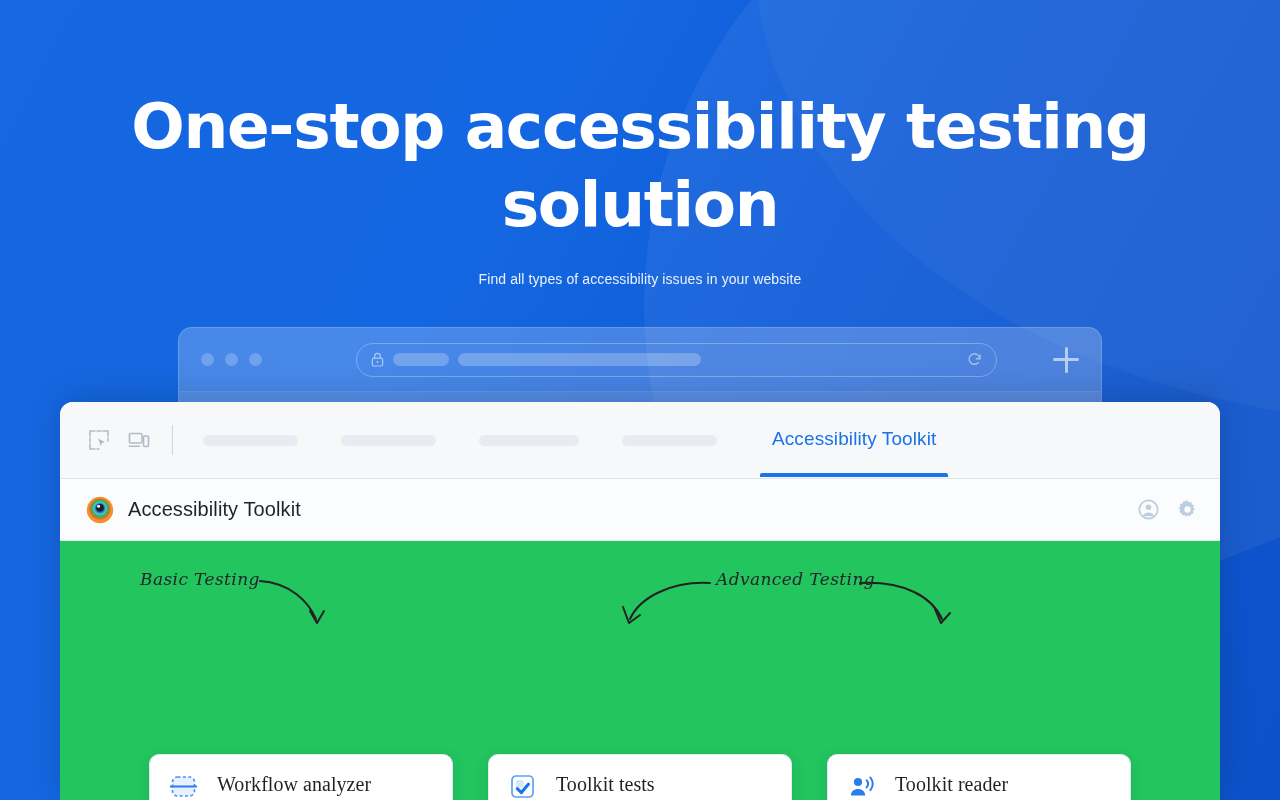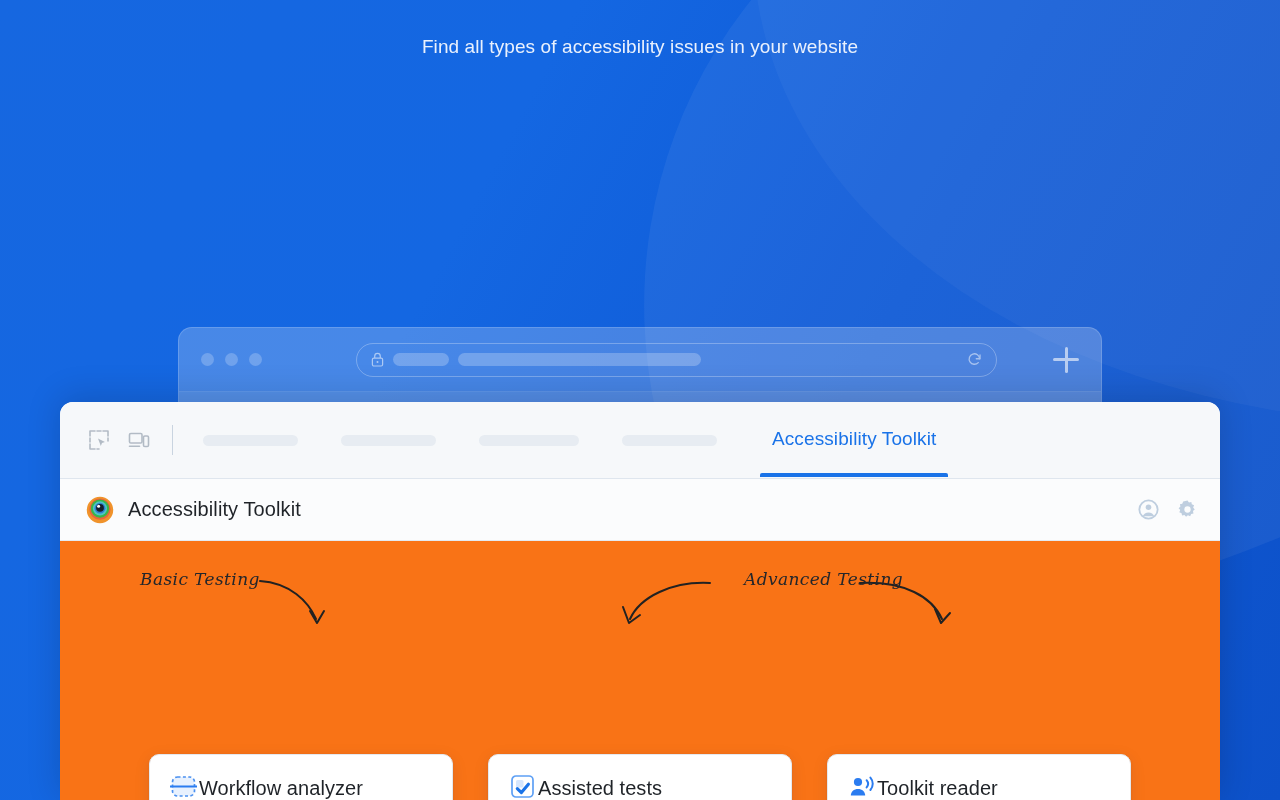--- a/index.html
+++ b/index.html
@@ -46,24 +46,24 @@
     margin: 0;
     padding-top: 88px;
     color: #ffffff;
     font-size: 63px;
     line-height: 78px;
     font-weight: 700;
     letter-spacing: -1.3px;
     font-family: "DejaVu Sans", sans-serif;
   }
   #hero-subtitle {
-    margin: 12px;
+    margin: 3px;
     padding-top: 24px;
     color: #eaf1fd;
-    font-size: 19px;
+    font-size: 14px;
     font-weight: 400;
     letter-spacing: 0.1px;
   }
 
   
   #browser-window {
     position: absolute;
     left: 178px; top: 327px;
     width: 924px; height: 160px;
     background: rgba(255,255,255,0.22);
@@ -186,77 +186,78 @@
     margin-left: 14px;
     letter-spacing: 0.1px;
   }
   #header-actions { margin-left: auto; display: flex; gap: 18px; align-items: center; }
   .header-icon { width: 21px; height: 21px; opacity: .85; }
 
   
   #toolkit-body {
     position: relative;
     height: 259px;
-    background: #f97316;
+    background: #22c55e;
   }
 
   
   #annotations {
     position: absolute; left: 0; top: 0;
     width: 1160px; height: 110px;
     pointer-events: none;
   }
   .anno-label {
     position: absolute;
     font-family: "DejaVu Serif", serif;
     font-style: italic;
     font-size: 17px;
     color: #23262b;
     letter-spacing: 0.4px;
     white-space: nowrap;
   }
   #anno-basic { left: 80px; top: 28px; }
-  #anno-advanced { left: 656px; top: 28px; margin-left: 28px; }
+  #anno-advanced { left: 656px; top: 28px; }
 
   
   #cards-row {
     position: absolute;
     left: 0; right: 0; top: 213px;
     display: flex;
     justify-content: center;
     gap: 35px;
   }
   .card {
     width: 304px;
     height: 152px;
     background: #ffffff;
     border: 1px solid #e3e9f0;
     border-radius: 10px;
     box-shadow: 0 4px 16px rgba(31,60,110,0.10), 0 1px 3px rgba(31,60,110,0.07);
     box-sizing: border-box;
     padding: 18px 20px 0 20px;
     position: relative;
   }
-  .card-head { display: flex; align-items: flex-end; gap: 2px; }
+  .card-head { display: flex; align-items: flex-start; gap: 20px; font-family: Liberation Serif, serif; }
   .card-icon { width: 27px; height: 27px; flex: none; }
   .card-title {
     font-size: 20px;
     color: #1f2328;
     letter-spacing: 0.05px;
   }
 </style>
 </head>
 <body>
 
 <div id="hero-bg">
   <div id="hero-swoosh"></div>
   <div id="hero-swoosh2"></div>
 </div>
 
 <div id="hero-copy">
+  <h1 id="hero-title">One-stop accessibility testing solution</h1>
   <p id="hero-subtitle">Find all types of accessibility issues in your website</p>
 </div>
 
 <div id="browser-window">
   <div id="browser-toolbar">
     <div id="traffic-lights">
       <span class="traffic-dot"></span>
       <span class="traffic-dot"></span>
       <span class="traffic-dot"></span>
     </div>
@@ -354,21 +355,21 @@
 
       </div>
 
       <div class="card">
         <div class="card-head">
           <svg class="card-icon" viewBox="0 0 27 27">
             <rect x="3" y="3" width="21" height="21" rx="4" fill="#ffffff" stroke="#5ea0f5" stroke-width="1.7"></rect>
             <rect x="7" y="7" width="7.5" height="7.5" rx="1.6" fill="#d5e6fd"></rect>
             <path d="M8.3 15.6l4.1 4 7-8.4" fill="none" stroke="#1a73e8" stroke-width="3.1" stroke-linecap="round" stroke-linejoin="round"></path>
           </svg>
-          <span class="card-title">Assisted tests</span>
+          <span class="card-title">Toolkit tests</span>
         </div>
 
       </div>
 
       <div class="card">
         <div class="card-head">
           <svg class="card-icon" viewBox="0 0 27 27">
             <circle cx="10" cy="9" r="4.1" fill="#2b7cf0"></circle>
             <path d="M2.8 22.5c0-4 3.2-6.6 7.2-6.6s7.2 2.6 7.2 6.6z" fill="#2b7cf0"></path>
             <path d="M18.6 7.2a5.6 5.6 0 0 1 0 7.2" fill="none" stroke="#2b7cf0" stroke-width="2" stroke-linecap="round"></path>

